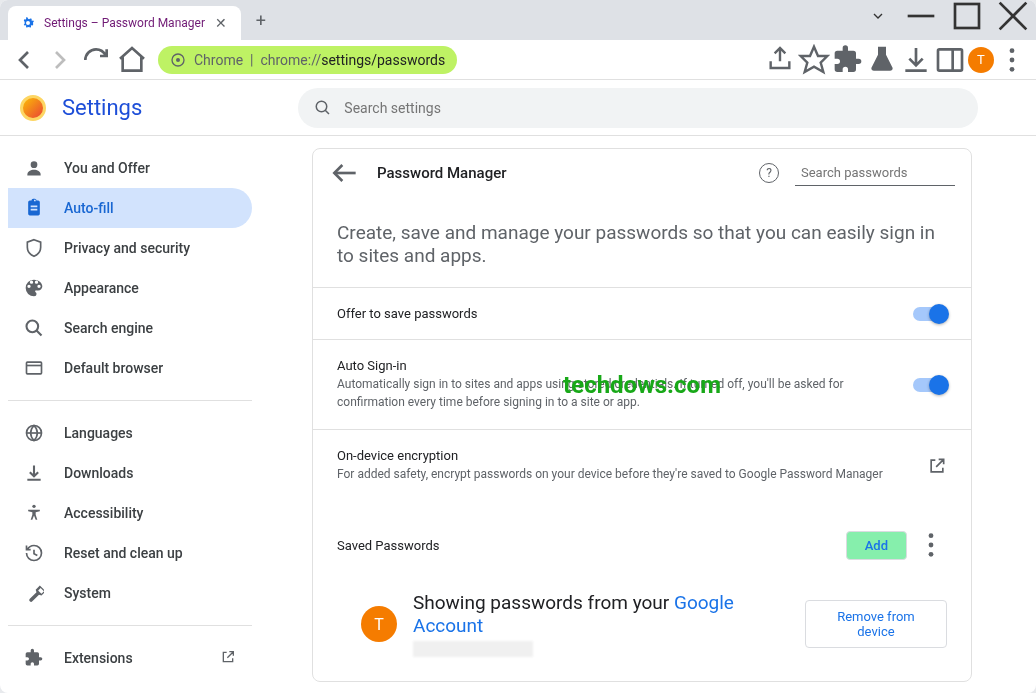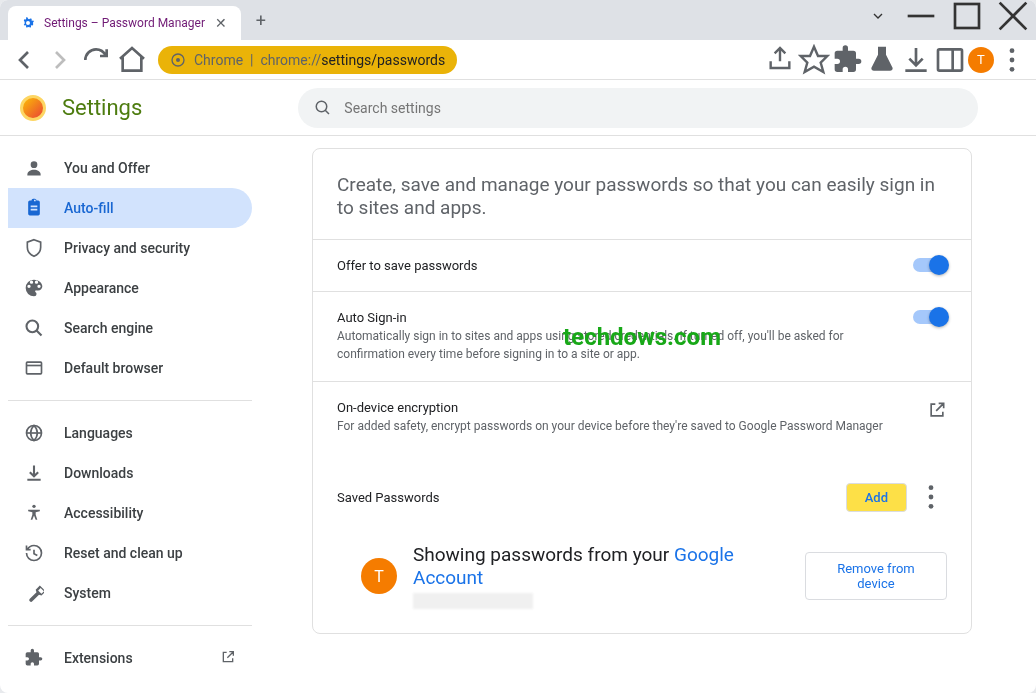--- a/index.html
+++ b/index.html
@@ -10,60 +10,60 @@
 .tab-favicon { width:16px; height:16px; display:flex; align-items:center; justify-content:center; }
 .tab-title { font-size:12px; color:#701a75; flex:1; white-space:nowrap; overflow:hidden; }
 .tab-close { width:16px; height:16px; color:#5f6368; cursor:pointer; display:flex; align-items:center; justify-content:center; font-size:14px; }
 .newtab { width:28px; height:28px; display:flex; align-items:center; justify-content:center; margin-left:6px; color:#5f6368; font-size:18px; cursor:pointer; }
 .win-controls { position:absolute; right:0; top:0; display:flex; height:32px; }
 .win-btn { width:46px; height:32px; display:flex; align-items:center; justify-content:center; color:#333; cursor:pointer; }
 .chevron-down { position:absolute; right:150px; top:8px; color:#333; }
 .toolbar { height:40px; background:#fff; display:flex; align-items:center; padding:0 8px; gap:4px; border-bottom:1px solid #e0e0e0; }
 .tool-btn { width:32px; height:32px; display:flex; align-items:center; justify-content:center; color:#5f6368; cursor:pointer; border-radius:50%; }
 .tool-btn.disabled { color:#bdbdbd; }
-.omnibox { flex:0 0 auto; display:flex; align-items:center; background:#eab308; border-radius:14px; height:28px; padding:0 12px; gap:8px; margin-left:6px; }
+.omnibox { flex:0 0 auto; display:flex; align-items:center; background:#bef264; border-radius:14px; height:28px; padding:0 12px; gap:8px; margin-left:6px; }
 .omnibox-url { font-size:14px; color:#5f6368; }
 .omnibox-url .path { color:#202124; }
 .toolbar-right { margin-left:auto; display:flex; align-items:center; gap:2px; }
 .avatar { width:26px; height:26px; border-radius:50%; background:#f57c00; color:#fff; display:flex; align-items:center; justify-content:center; font-size:13px; }
 .header { height:56px; display:flex; align-items:center; padding:0 20px; gap:16px; border-bottom:1px solid #e0e0e0; background:#fff; }
 .chrome-logo { width:26px; height:26px; border-radius:50%; background:linear-gradient(135deg,#fbbc05,#ea4335); border:3px solid #fdd663; box-sizing:border-box; }
-.header-title { font-size:22px; color:#4d7c0f; font-weight:400; }
+.header-title { font-size:22px; color:#1d4ed8; font-weight:400; }
 .search-settings { flex:1; max-width:680px; margin-left:140px; background:#f1f3f4; border-radius:22px; height:40px; display:flex; align-items:center; padding:0 16px; gap:12px; }
 .search-settings input { border:none; background:none; outline:none; font-size:14px; color:#5f6368; flex:1; }
 .body { flex:1; display:flex; overflow:hidden; }
 .sidebar { width:260px; padding:12px 8px; overflow-y:auto; }
 .nav-item { display:flex; align-items:center; gap:20px; padding:10px 16px; border-radius:0 20px 20px 0; font-size:14px; color:#3c4043; cursor:pointer; font-weight:500; }
 .nav-item.active { background:#d2e3fd; color:#1967d2; }
 .nav-icon { width:20px; height:20px; display:flex; align-items:center; justify-content:center; color:#5f6368; flex-shrink:0; }
 .nav-item.active .nav-icon { color:#1967d2; }
 .nav-divider { height:1px; background:#e0e0e0; margin:12px 0; }
 .ext-icon { margin-left:auto; color:#5f6368; }
 .content { flex:1; padding:12px 24px 24px 12px; overflow-y:auto; }
 .card { background:#fff; border:1px solid #e0e0e0; border-radius:8px; max-width:660px; margin:0 auto; }
 .card-header { display:flex; align-items:center; padding:8px 16px; gap:16px; }
 .card-title { font-size:15px; color:#202124; font-weight:500; flex:1; }
 .help-icon { width:20px; height:20px; border:1.5px solid #5f6368; border-radius:50%; display:flex; align-items:center; justify-content:center; font-size:12px; color:#5f6368; cursor:pointer; }
 .search-pw { display:flex; align-items:center; gap:6px; border-bottom:1px solid #5f6368; padding:4px 0; width:160px; }
 .search-pw input { border:none; outline:none; font-size:13px; flex:1; }
 .section { padding:18px 24px; border-top:1px solid #e0e0e0; position:relative; }
 .section:first-of-type { border-top:none; }
 .intro { padding:24px 24px 20px 24px; font-size:19px; color:#5f6368; }
-.row { display:flex; align-items:flex-start; }
+.row { display:flex; align-items:center; }
 .row-text { flex:1; }
 .row-title { font-size:13px; color:#202124; }
 .row-sub { font-size:12px; color:#5f6368; margin-top:2px; line-height:1.5; }
 .toggle { width:34px; height:14px; background:#a5c8fb; border-radius:7px; position:relative; cursor:pointer; flex-shrink:0; margin-left:16px; }
 .toggle::after { content:''; position:absolute; right:-2px; top:-3px; width:20px; height:20px; background:#1a73e8; border-radius:50%; box-shadow:0 1px 3px rgba(0,0,0,.3); }
 .check-row { display:flex; align-items:center; gap:16px; cursor:pointer; }
 .warn-icon { width:20px; height:20px; color:#d93025; background:radial-gradient(circle,#fdecea 60%,transparent 60%); border-radius:50%; padding:4px; box-sizing:content-box; }
 .chev-right { color:#5f6368; }
 .launch-icon { width:20px; height:20px; color:#5f6368; cursor:pointer; }
 .saved-header { display:flex; align-items:center; }
-.add-btn { border:1px solid #dadce0; background:#fde047; color:#1a73e8; font-size:13px; padding:6px 18px; border-radius:4px; cursor:pointer; font-weight:500; margin-left:auto; }
+.add-btn { border:1px solid #dadce0; background:#86efac; color:#1a73e8; font-size:13px; padding:6px 18px; border-radius:4px; cursor:pointer; font-weight:500; margin-left:auto; }
 .more-btn { width:32px; height:32px; display:flex; align-items:center; justify-content:center; color:#5f6368; cursor:pointer; margin-left:8px; }
 .saved-row { display:flex; align-items:center; gap:16px; padding:12px 24px 24px 48px; }
 .saved-avatar { width:36px; height:36px; border-radius:50%; background:#f57c00; color:#fff; display:flex; align-items:center; justify-content:center; font-size:16px; flex-shrink:0; }
 .saved-text { font-size:19px; color:#202124; }
 .saved-text .link { color:#1a73e8; }
 .blurred { width:120px; height:16px; background:#f0f0f0; margin-top:4px; filter:blur(1px); }
 .remove-btn { border:1px solid #dadce0; background:#fff; color:#1a73e8; font-size:13px; padding:8px 14px; border-radius:4px; cursor:pointer; margin-left:auto; }
 .watermark { position:absolute; left:50%; top:50%; transform:translate(-50%,-50%); color:#18a818; font-size:24px; font-weight:bold; pointer-events:none; z-index:5; }
 svg { width:100%; height:100%; }
 </style>
@@ -305,20 +305,37 @@
           </span>
         <span>Extensions</span>
         <span class="ext-icon"><svg width="16" height="16" viewBox="0 0 24 24" fill="none" stroke="#5f6368" stroke-width="2">
               <path d="M14 4h6v6M20 4l-9 9M19 14v5H5V5h5"></path>
             </svg></span>
       </div>
     </div>
 
     <div class="content">
       <div class="card">
+        <div class="card-header">
+          <div class="tool-btn">
+              <svg viewBox="0 0 24 24" width="20" height="20" fill="none" stroke="#5f6368" stroke-width="2">
+                <line x1="20" y1="12" x2="4" y2="12"></line>
+                <polyline points="10 18 4 12 10 6"></polyline>
+              </svg>
+            </div>
+          <div class="card-title">Password Manager</div>
+          <div class="help-icon">?</div>
+          <div class="search-pw">
+            <span style="width:16px;height:16px;"><svg viewBox="0 0 24 24" fill="none" stroke="#5f6368" stroke-width="2">
+                  <circle cx="10" cy="10" r="6"></circle>
+                  <line x1="19" y1="19" x2="14.5" y2="14.5"></line>
+                </svg></span>
+            <input placeholder="Search passwords" style="">
+          </div>
+        </div>
 
         <div class="intro">Create, save and manage your passwords so that you can easily sign in to sites and apps.</div>
 
         <div class="section">
           <div class="row">
             <div class="row-text">
                 <div class="row-title">Offer to save passwords</div>
               </div>
             <div class="toggle"></div>
           </div>

